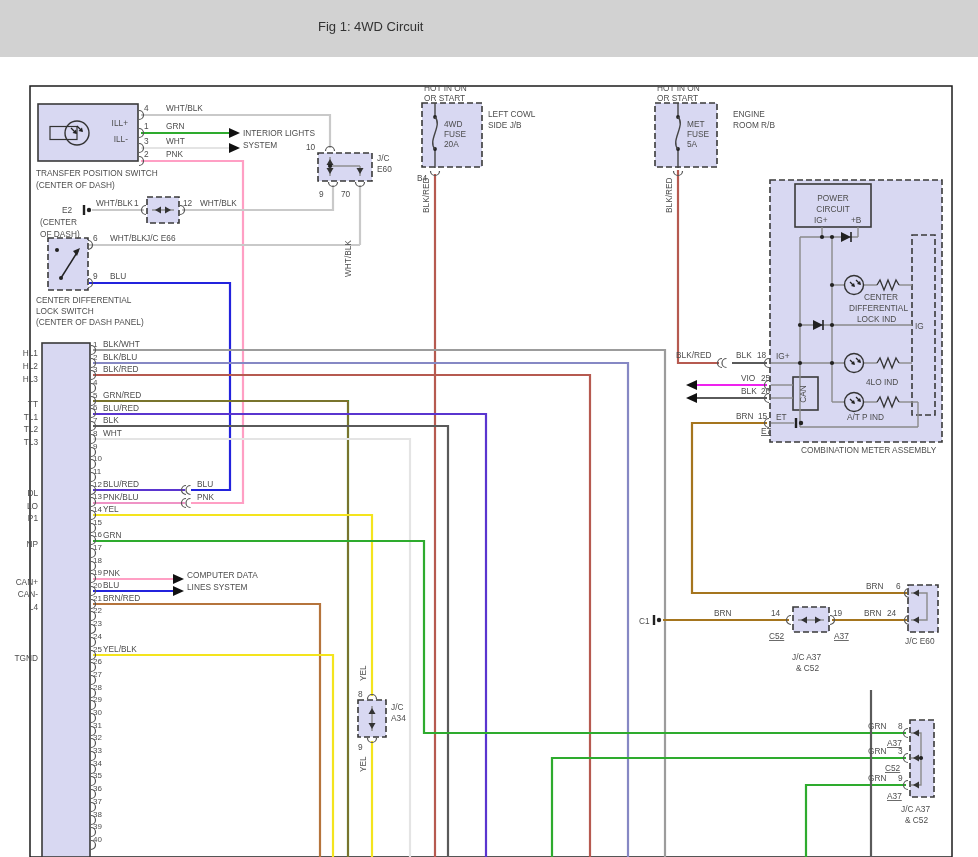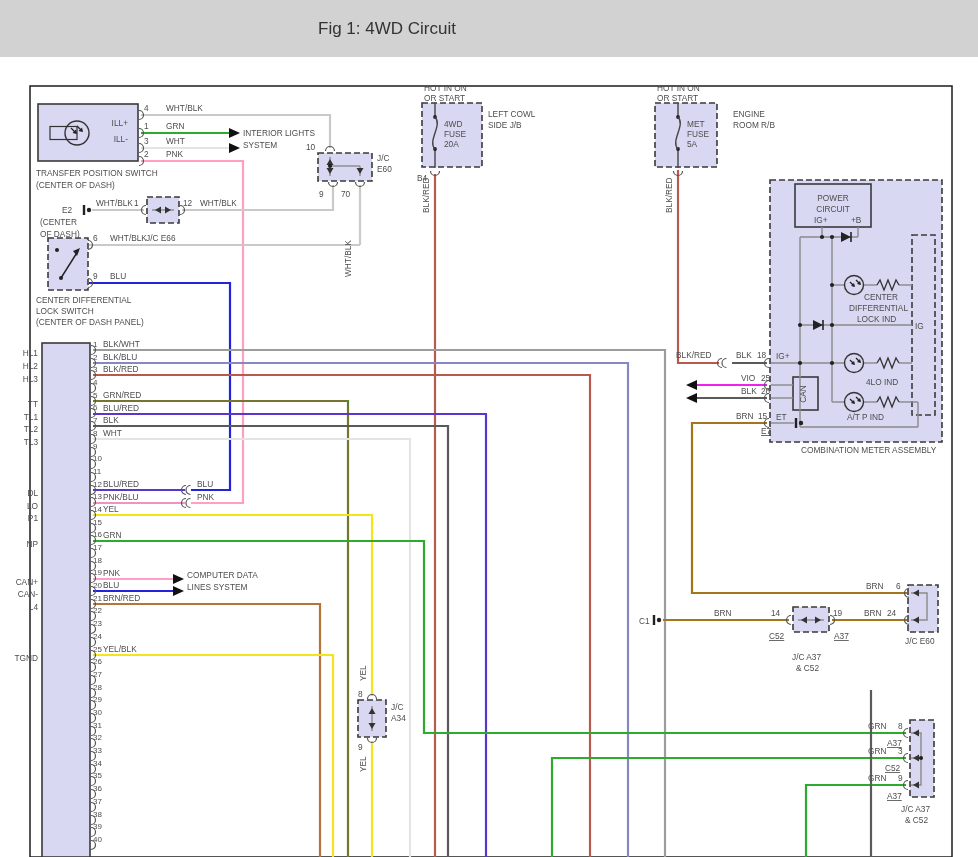--- a/index.html
+++ b/index.html
@@ -1,19 +1,19 @@
 <!DOCTYPE html>
 <html><head>
 <meta charset="utf-8">
 <style>
   html,body{margin:0;padding:0;}
   body{width:978px;height:857px;position:relative;background:#fff;
        font-family:"Liberation Sans",sans-serif;overflow:hidden;}
   .titlebar{position:absolute;top:0;left:0;width:978px;height:57px;background:#d2d2d2;z-index:5;}
-  .titlebar span{position:absolute;left:318px;top:19px;font-size:17px;color:#333;}
+  .titlebar span{position:absolute;left:318px;top:19px;font-size:13px;color:#333;}
   #diag{position:absolute;top:0;left:0;z-index:1;}
   #diag text{font-family:"Liberation Sans",sans-serif;fill:#4d4d4d;}
 </style>
 </head>
 <body>
 
 <div class="titlebar">
   <span>Fig 1: 4WD Circuit</span>
 </div>
 

